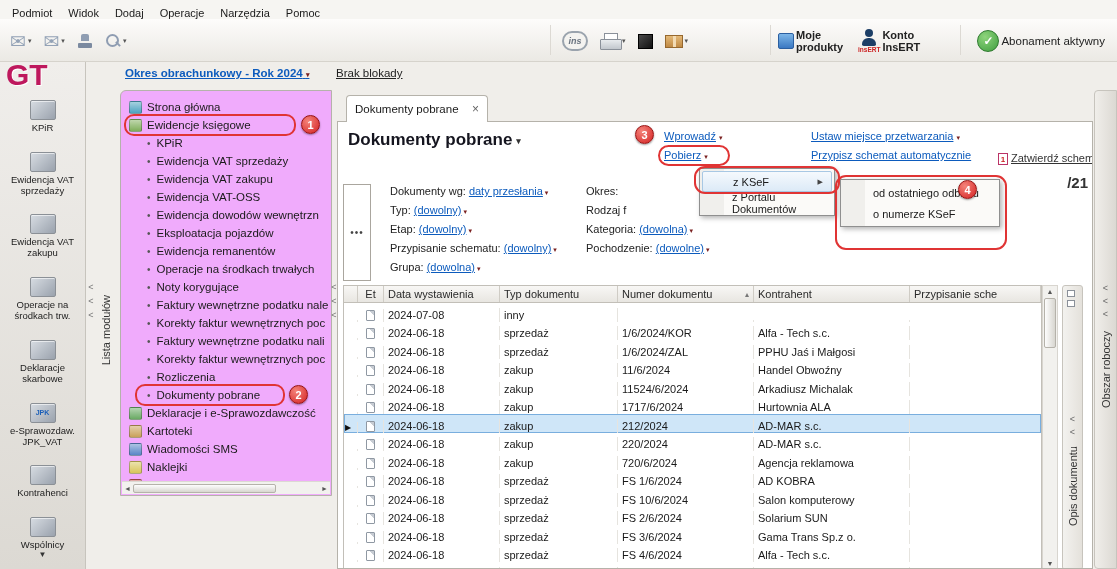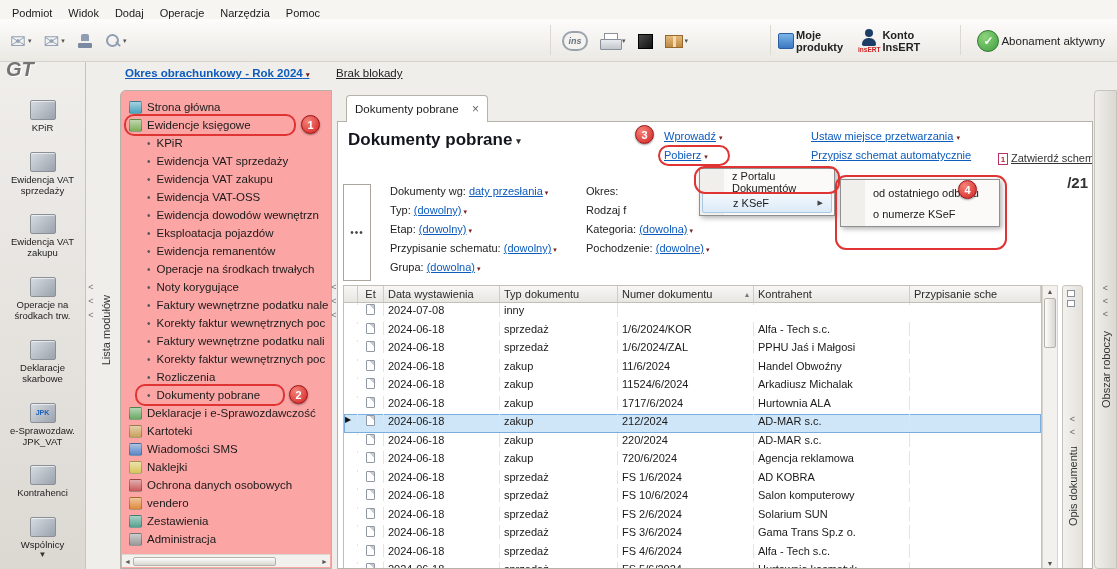--- a/index.html
+++ b/index.html
@@ -47,34 +47,34 @@
   .insert-badge{font-size:6.5px;font-weight:bold;color:#c22;line-height:6px}
   .green-check{width:22px;height:22px;border-radius:50%;background:radial-gradient(circle at 35% 30%,#8ed47c,#3f9e3f);border:1px solid #2f7a2f;color:#fff;font-weight:bold;font-size:12px;display:flex;align-items:center;justify-content:center}
   .abon-label{font-weight:normal;font-size:11.5px;color:#222}
 
   
   .okres-link{position:absolute;left:125px;top:67px;font-size:11.5px;font-weight:bold;color:var(--link-blue);text-decoration:underline;cursor:pointer;white-space:nowrap}
   .blokada-link{position:absolute;left:336px;top:67px;font-size:11.5px;color:#222;text-decoration:underline;cursor:pointer}
 
   
   .sidebar{position:absolute;left:0;top:62px;width:86px;height:507px;background:linear-gradient(180deg,#f0eeeb,#dcd9d3);border-right:1px solid #c7c4bd;display:flex;flex-direction:column;align-items:stretch;justify-content:space-between;padding:38px 2px 10px 2px}
-  .gt-logo{position:absolute;left:6px;top:58px;font-style:italic;font-weight:bold;font-size:20px;color:#737373;text-shadow:1px 1px 0 #fff;z-index:1}
+  .gt-logo{position:absolute;left:6px;top:58px;font-weight:bold;font-size:30px;color:#be185d;text-shadow:1px 1px 0 #fff;z-index:1}
   .mod-item{text-align:center;cursor:pointer}
   .mod-icon{width:26px;height:20px;margin:0 auto 2px;background:linear-gradient(135deg,#d7dce2,#9aa2ad);border:1px solid #8b9096;border-radius:2px;position:relative;box-shadow:inset 0 1px 0 rgba(255,255,255,.6)}
   .mod-icon-text{position:absolute;inset:0;display:flex;align-items:center;justify-content:center;font-size:7px;font-weight:bold;color:#1b5fb8}
   .mod-label{font-size:9.5px;line-height:11px;color:#1c1c1c}
   .mod-more{text-align:center;font-size:8px;color:#333}
 
   
   .chev-col{position:absolute;display:flex;flex-direction:column;align-items:center;gap:4px;font-size:9px;color:#777;width:10px}
   .lista-label{position:absolute;left:100px;top:250px;height:160px;display:flex;align-items:center}
   .vtext{writing-mode:vertical-rl;transform:rotate(180deg);font-size:11px;color:#333;white-space:nowrap}
 
   
-  .tree-panel{position:absolute;left:120px;top:90px;width:212px;height:479px;background:#fca5a5;border:1px solid #b5b2aa;border-radius:6px 0 0 0;overflow:hidden}
+  .tree-panel{position:absolute;left:120px;top:90px;width:212px;height:406px;background:#f0abfc;border:1px solid #b5b2aa;border-radius:6px 0 0 0;overflow:hidden}
   .tree-list{position:absolute;left:0;top:7px;right:0}
   .t-row{height:18px;display:flex;align-items:center;padding-left:8px;font-size:11.5px;white-space:nowrap;overflow:hidden;cursor:pointer}
   .t-row.l1{padding-left:26px}
   .t-icon{width:13px;height:13px;margin-right:5px;border-radius:2px;flex:0 0 auto;border:1px solid rgba(0,0,0,.25);background-image:linear-gradient(rgba(255,255,255,.5),rgba(255,255,255,0))}
   .home-icon{background-color:#4da3c0}.ledger-icon{background-color:#7fae5a}.cabinet-icon{background-color:#c9a15a}
   .reports-icon{background-color:#6aaa64}.sms-icon{background-color:#5a86c7}.shield-icon{background-color:#c75a5a}
   .sticker-icon{background-color:#d8c55a}.vendero-icon{background-color:#e08a3a}.charts-icon{background-color:#55a392}
   .admin-icon{background-color:#9a9a9a}
   .bullet{color:#555;margin-right:6px;font-size:10px}
   .hl-box{position:absolute;border:2px solid var(--accent-red);border-radius:10px;height:22px;pointer-events:none;z-index:5}
@@ -97,21 +97,21 @@
   .one-badge{display:inline-block;width:10px;height:12px;background:#fff;border:1px solid #b36;color:#c22;font-size:8px;font-weight:bold;text-align:center;line-height:11px;vertical-align:middle;margin-right:3px}
 
   
   .more-box{position:absolute;left:5px;top:62px;width:28px;height:97px;border:1px solid #aaa69e;background:#fff;display:flex;align-items:center;justify-content:center;color:#444;font-size:10px;letter-spacing:1px;cursor:pointer}
   .f-row{position:absolute;white-space:nowrap;font-size:11px;color:#222}
   .f-label{color:#222}
 
   
   .grid{position:absolute;left:5px;top:163px;width:699px;height:285px;overflow:hidden;border:1px solid #c2bfb8;background:#fff}
   .g-head{display:flex;height:17px;background:linear-gradient(#f8f7f5,#e8e6e1);border-bottom:1px solid #c2bfb8;font-size:11px;color:#2a2a2a}
-  .g-row{display:flex;height:18.5px;align-items:flex-start;font-size:11px}
+  .g-row{display:flex;height:18.5px;align-items:flex-end;font-size:11px}
   .g-row.sel{background:var(--selected-row);box-shadow:inset 0 0 0 1px #79aede}
   .g-cell{padding:1px 4px;border-right:1px solid #e6e4df;overflow:hidden;white-space:nowrap;display:flex;align-items:center}
   .g-head .g-cell{border-right:1px solid #cfccc5}
   .c-sel{width:14px;flex:0 0 14px;padding:1px 1px;font-size:8px;color:#111}
   .c-et{width:26px;flex:0 0 26px;justify-content:center}
   .c-date{width:116px;flex:0 0 116px}
   .c-type{width:118px;flex:0 0 118px}
   .c-num{width:136px;flex:0 0 136px}
   .c-kontr{width:156px;flex:0 0 156px}
   .c-sch{flex:1;border-right:none}
@@ -614,26 +614,26 @@
         <span class="mini-sq"></span>
       </div>
       <div class="chev-inner">
         <span>&lt;</span>
         <span>&lt;</span>
       </div>
       <span class="vlabel vtext">Opis dokumentu</span>
     </div>
 
     <div class="menu">
-        <div class="menu-item">
-          <span>z Portalu Dokumentów</span>
-        </div>
         <div class="menu-item hl">
           <span>z KSeF</span>
           <span class="sub-arrow">▶</span>
+        </div>
+        <div class="menu-item">
+          <span>z Portalu Dokumentów</span>
         </div>
       </div>
     <div class="submenu">
         <div class="menu-item">od ostatniego odbioru</div>
         <div class="menu-item">o numerze KSeF</div>
       </div>
     <div class="red-overlay box-pobierz"></div>
     <div class="red-overlay box-ksef"></div>
     <div class="red-overlay box-submenu"></div>
     <div class="callout callout-abs" style="left:620px;top:58px">4</div>

